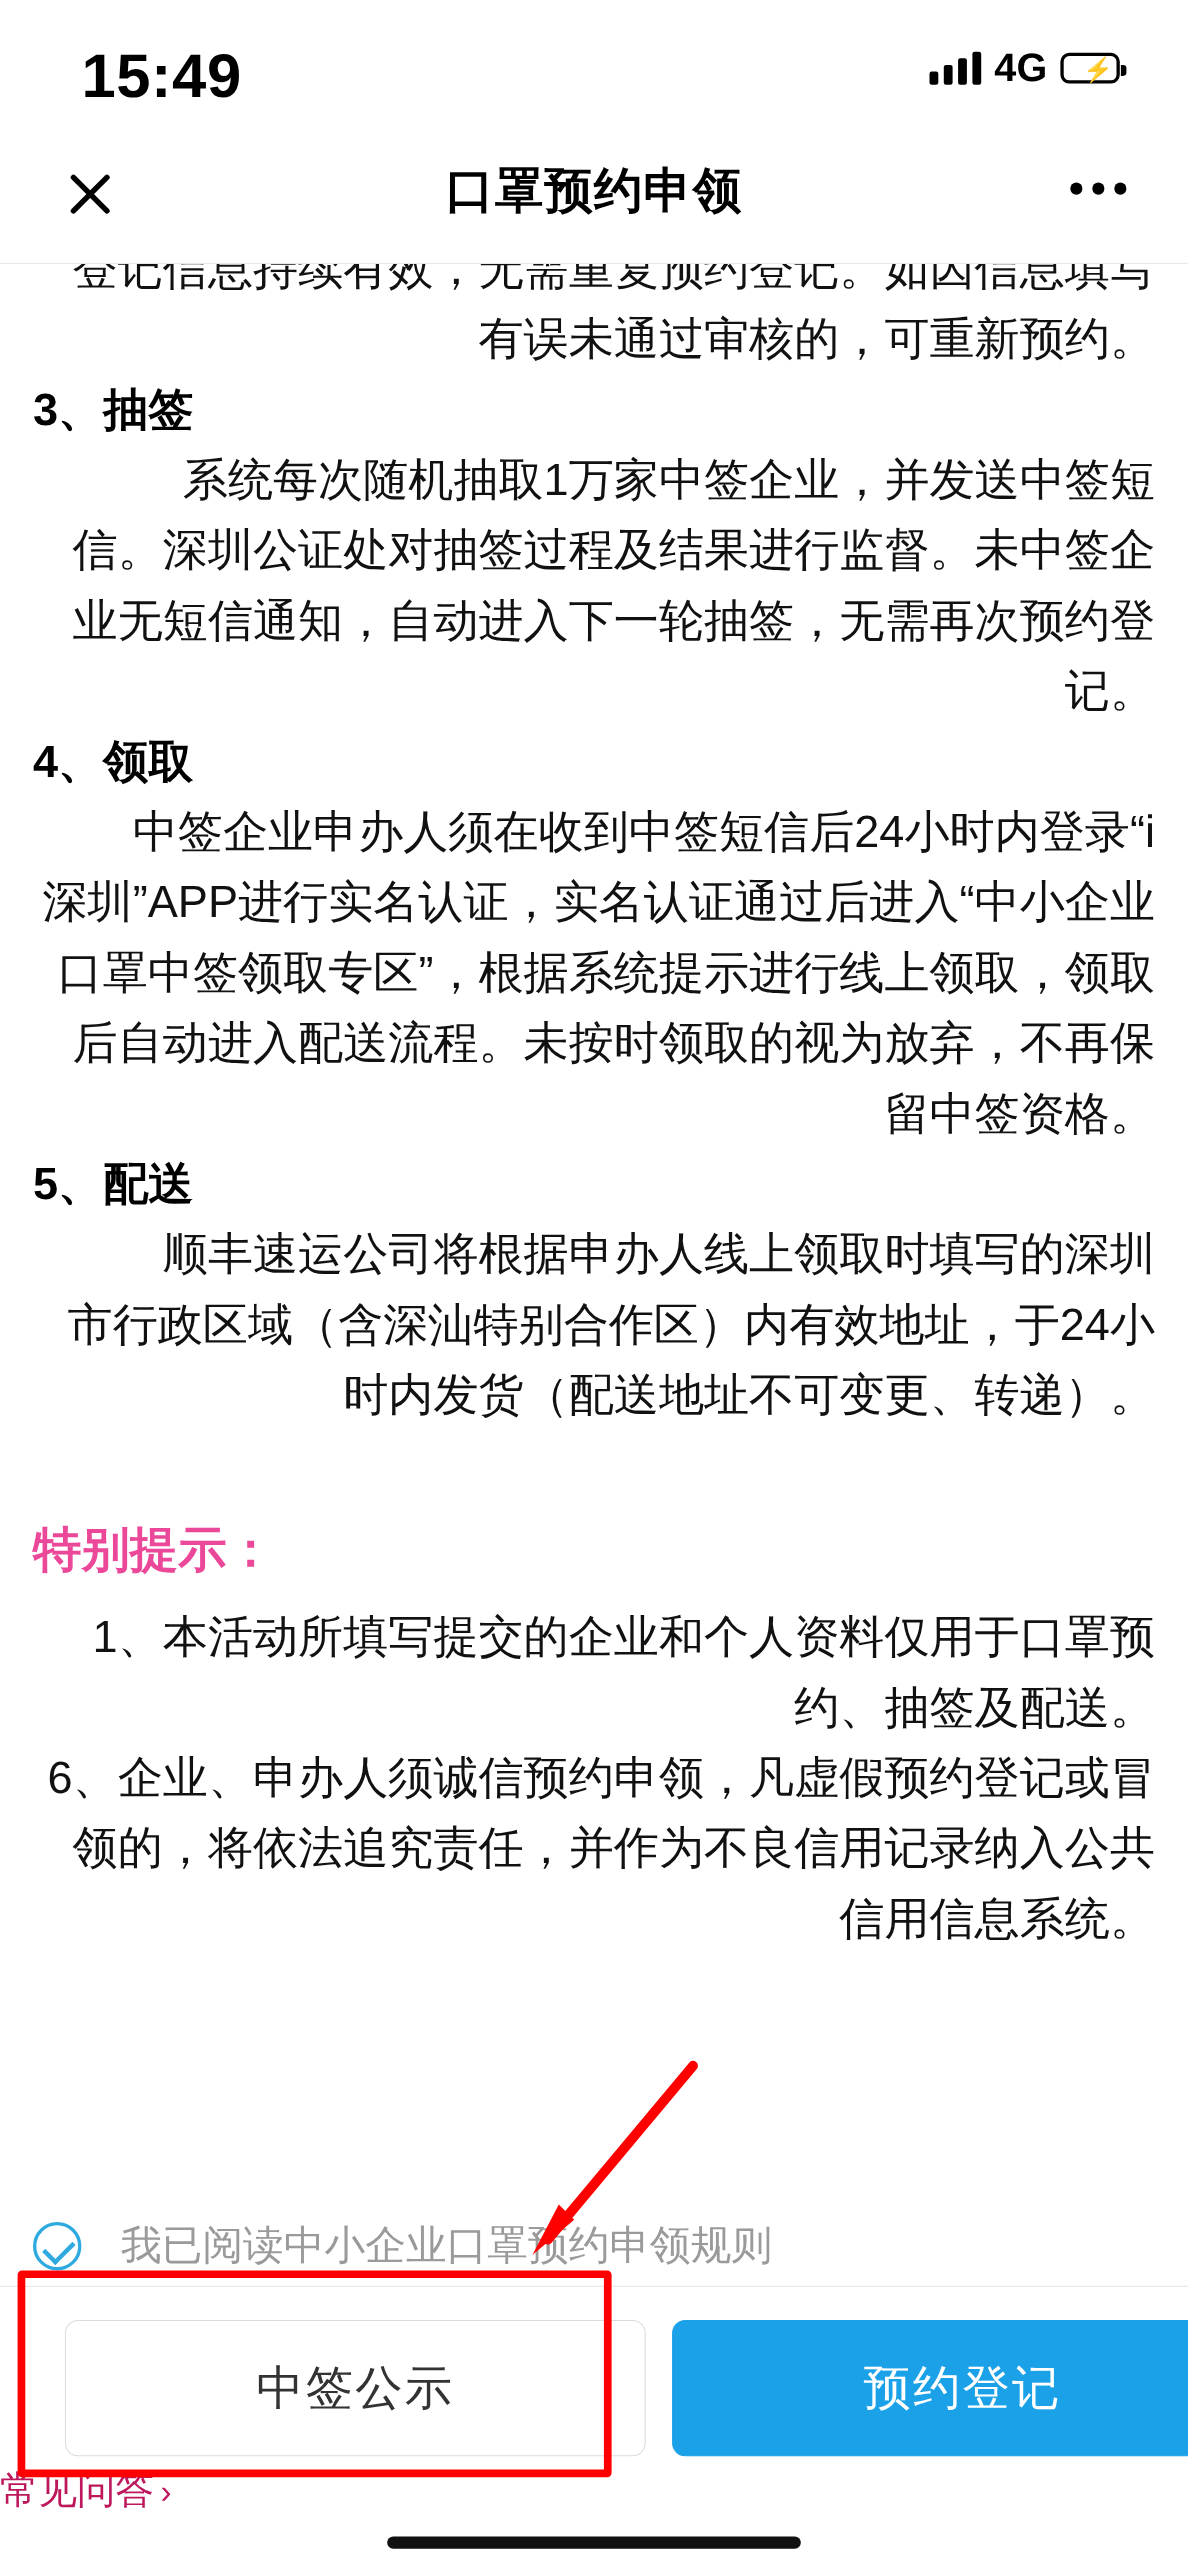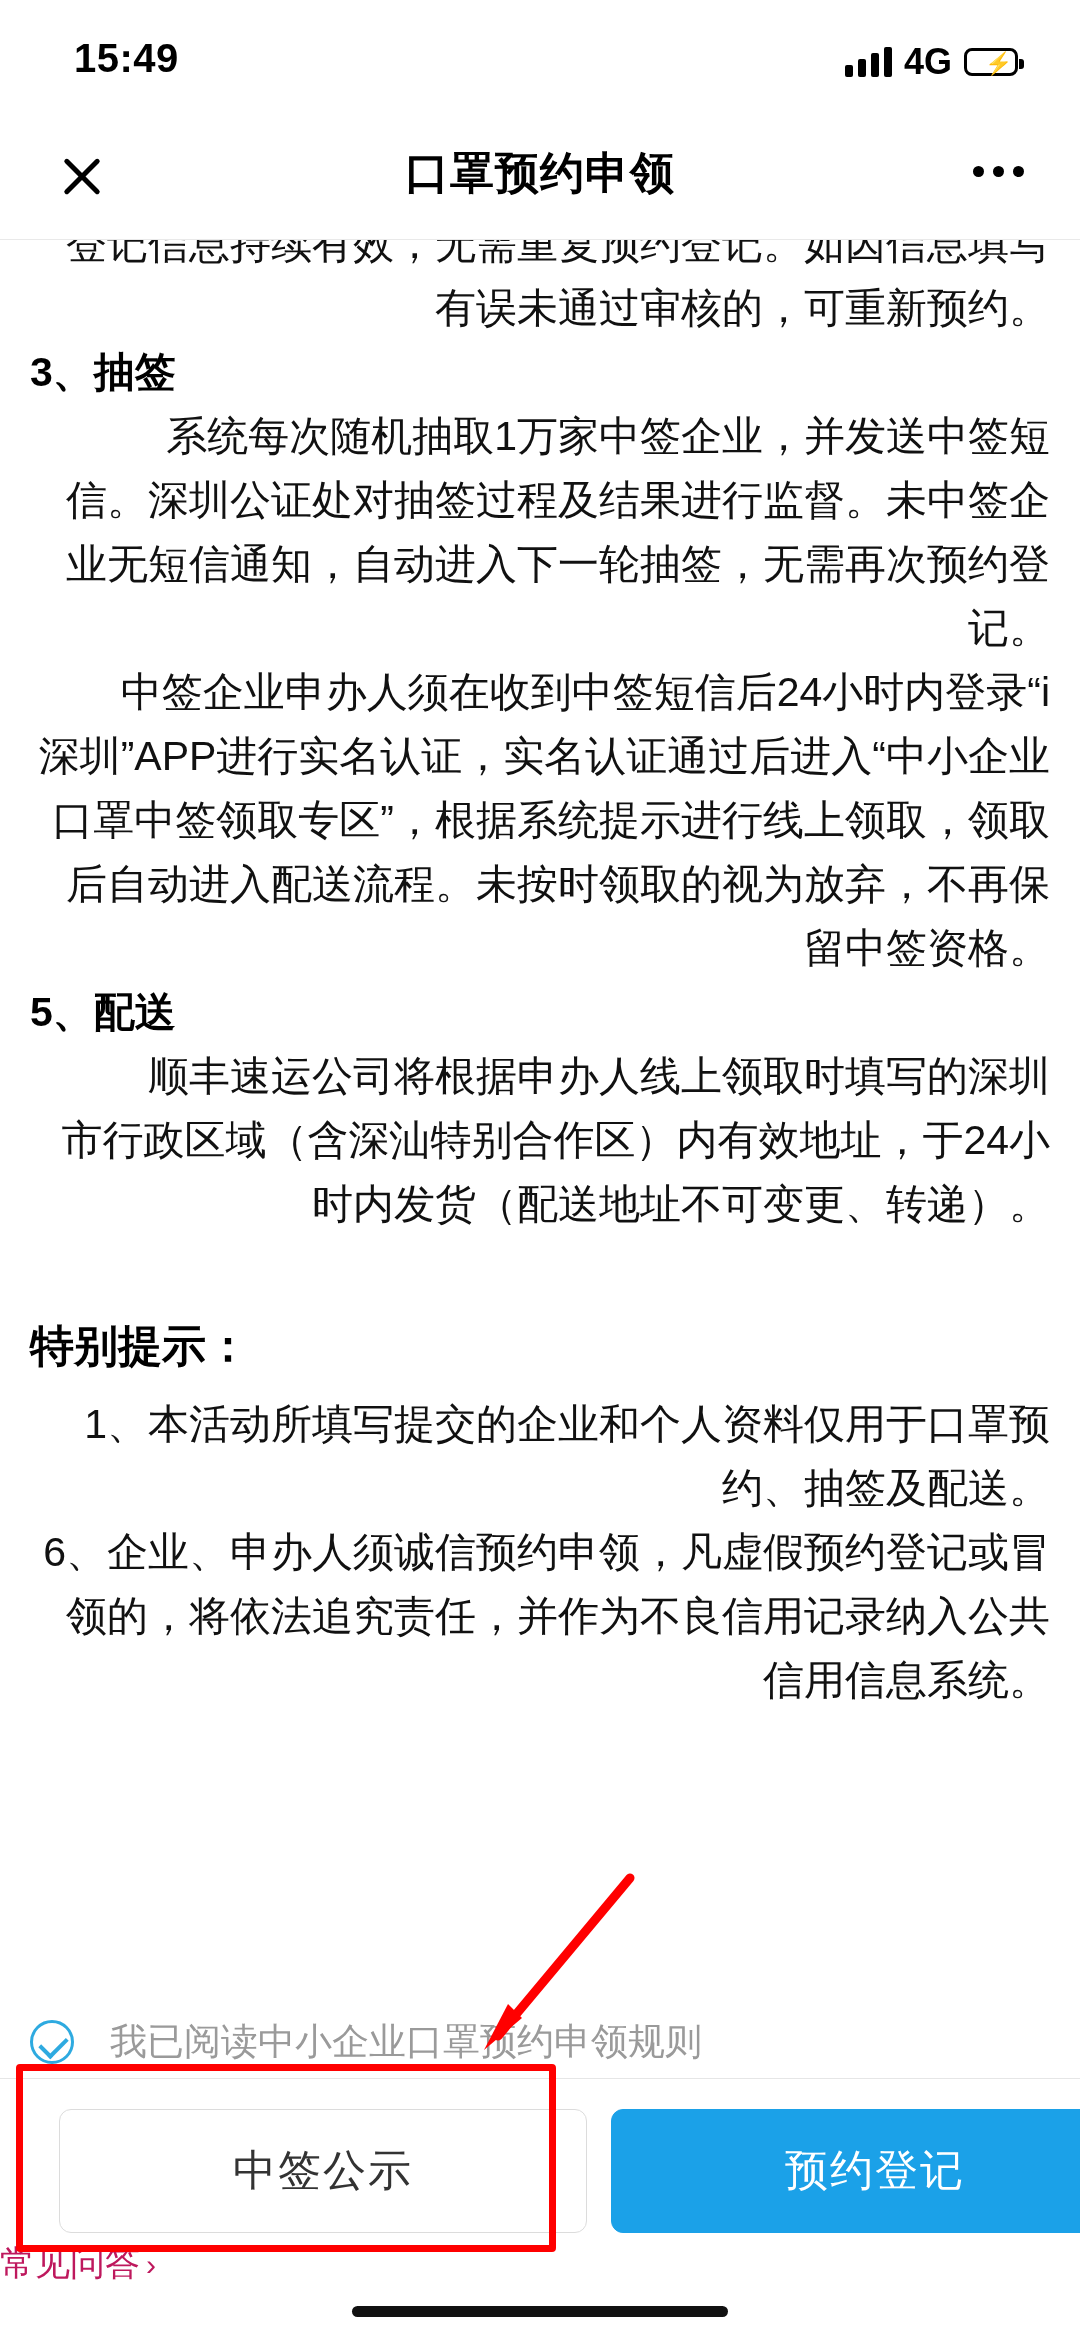--- a/index.html
+++ b/index.html
@@ -23,21 +23,21 @@
     position: absolute;
     top: 0; left: 0;
     width: 1080px;
     height: 112px;
     background: #ffffff;
   }
   .status-time {
     position: absolute;
     left: 74px;
     top: 36px;
-    font-size: 40px;
+    font-size: 56px;
     font-weight: bold;
     color: #000;
     letter-spacing: 0.5px;
   }
   .status-right {
     position: absolute;
     right: 62px;
     top: 40px;
     display: flex;
     align-items: center;
@@ -176,21 +176,21 @@
   }
   .heading {
     font-size: 41px;
     line-height: 64px;
     font-weight: bold;
     color: #000;
   }
   .special-title {
     font-size: 44px;
     font-weight: bold;
-    color: #000000;
+    color: #ec4899;
     line-height: 64px;
     margin-top: 78px;
     margin-bottom: 14px;
   }
 
   
   .agree-row {
     position: absolute;
     left: 30px;
     top: 2020px;
@@ -333,20 +333,21 @@
       <i></i>
         <i></i>
         <i></i>
     </div>
   </div>
 
   <div class="content">
     <p class="para cut">登记信息持续有效，无需重复预约登记。如因信息填写有误未通过审核的，可重新预约。</p>
     <p class="heading">3、抽签</p>
     <p class="para indent">系统每次随机抽取1万家中签企业，并发送中签短信。深圳公证处对抽签过程及结果进行监督。未中签企业无短信通知，自动进入下一轮抽签，无需再次预约登记。</p>
+    <p class="heading">4、领取</p>
     <p class="para indent">中签企业申办人须在收到中签短信后24小时内登录“i深圳”APP进行实名认证，实名认证通过后进入“中小企业口罩中签领取专区”，根据系统提示进行线上领取，领取后自动进入配送流程。未按时领取的视为放弃，不再保留中签资格。</p>
     <p class="heading">5、配送</p>
     <p class="para indent">顺丰速运公司将根据申办人线上领取时填写的深圳市行政区域（含深汕特别合作区）内有效地址，于24小时内发货（配送地址不可变更、转递）。</p>
 
     <p class="special-title">特别提示：</p>
     <p class="para">1、本活动所填写提交的企业和个人资料仅用于口罩预约、抽签及配送。</p>
     <p class="para">6、企业、申办人须诚信预约申领，凡虚假预约登记或冒领的，将依法追究责任，并作为不良信用记录纳入公共信用信息系统。</p>
   </div>
 
   <div class="agree-row">

